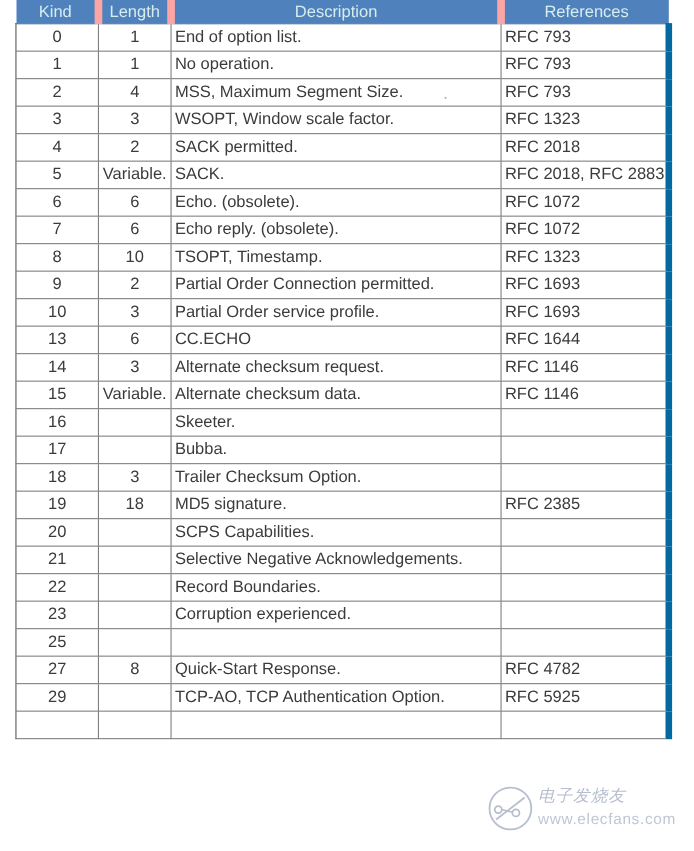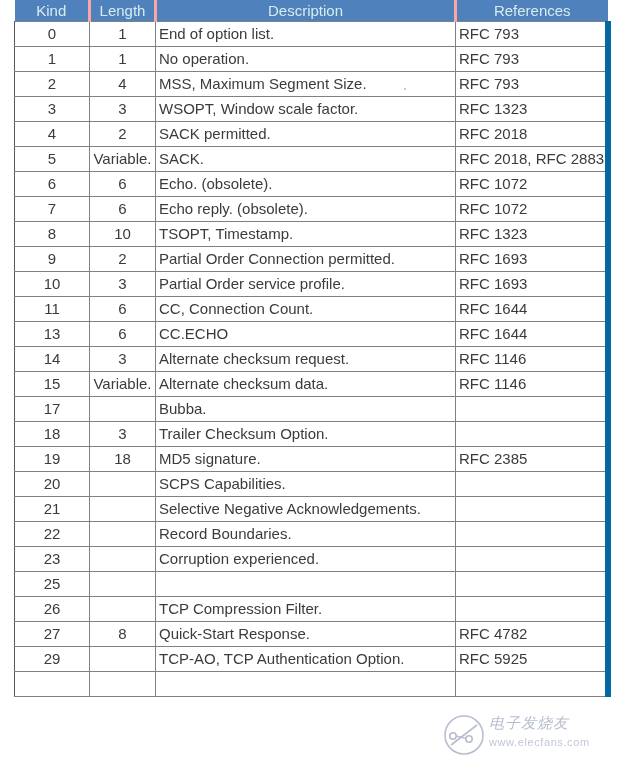--- a/index.html
+++ b/index.html
@@ -38,21 +38,21 @@
 
   thead th {
     background: #4f81bd;
     color: #d7ecec;
     font-weight: normal;
     font-size: 15px;
     height: 21px;
     line-height: 21px;
     padding: 0;
     text-align: center;
-    border-right: 3px solid #fca5a5;
+    border-right: 7px solid #fca5a5;
     border-left: none;
     border-top: none;
     border-bottom: none;
     vertical-align: middle;
     letter-spacing: 0px;
   }
   thead th:last-child { border-right: none; }
 
   tbody td {
     height: 24px;
@@ -105,21 +105,21 @@
     color: #9aa4bb;
     letter-spacing: 1px;
     white-space: nowrap;
     font-style: italic;
   }
   .wm-url {
     position: absolute;
     left: 52px;
     top: 24px;
     font-family: "Liberation Sans", sans-serif;
-    font-size: 11px;
+    font-size: 14px;
     color: #a7b0c4;
     letter-spacing: 0.6px;
     white-space: nowrap;
   }
   .wm-mark {
     position: absolute;
     left: 6px;
     top: 2px;
     width: 42px;
     height: 42px;
@@ -206,44 +206,44 @@
           <td class="desc">Partial Order Connection permitted.</td>
           <td class="refs">RFC 1693</td>
         </tr>
         <tr>
           <td class="kind">10</td>
           <td class="length">3</td>
           <td class="desc">Partial Order service profile.</td>
           <td class="refs">RFC 1693</td>
         </tr>
         <tr>
-          <td class="kind">11</td>
-          <td class="length">6</td>
-          <td class="desc">CC, Connection Count.</td>
-          <td class="refs">RFC 1644</td>
-        </tr>
-        <tr>
           <td class="kind">13</td>
           <td class="length">6</td>
           <td class="desc">CC.ECHO</td>
           <td class="refs">RFC 1644</td>
         </tr>
         <tr>
           <td class="kind">14</td>
           <td class="length">3</td>
           <td class="desc">Alternate checksum request.</td>
           <td class="refs">RFC 1146</td>
         </tr>
         <tr>
           <td class="kind">15</td>
           <td class="length">Variable.</td>
           <td class="desc">Alternate checksum data.</td>
           <td class="refs">RFC 1146</td>
         </tr>
         <tr>
+          <td class="kind">16</td>
+          <td class="length"></td>
+          <td class="desc">Skeeter.</td>
+          <td class="refs"></td>
+        </tr>
+        <tr>
           <td class="kind">17</td>
           <td class="length"></td>
           <td class="desc">Bubba.</td>
           <td class="refs"></td>
         </tr>
         <tr>
           <td class="kind">18</td>
           <td class="length">3</td>
           <td class="desc">Trailer Checksum Option.</td>
           <td class="refs"></td>
@@ -275,26 +275,20 @@
         <tr>
           <td class="kind">23</td>
           <td class="length"></td>
           <td class="desc">Corruption experienced.</td>
           <td class="refs"></td>
         </tr>
         <tr>
           <td class="kind">25</td>
           <td class="length"></td>
           <td class="desc"></td>
-          <td class="refs"></td>
-        </tr>
-        <tr>
-          <td class="kind">26</td>
-          <td class="length"></td>
-          <td class="desc">TCP Compression Filter.</td>
           <td class="refs"></td>
         </tr>
         <tr>
           <td class="kind">27</td>
           <td class="length">8</td>
           <td class="desc">Quick-Start Response.</td>
           <td class="refs">RFC 4782</td>
         </tr>
         <tr>
           <td class="kind">29</td>

